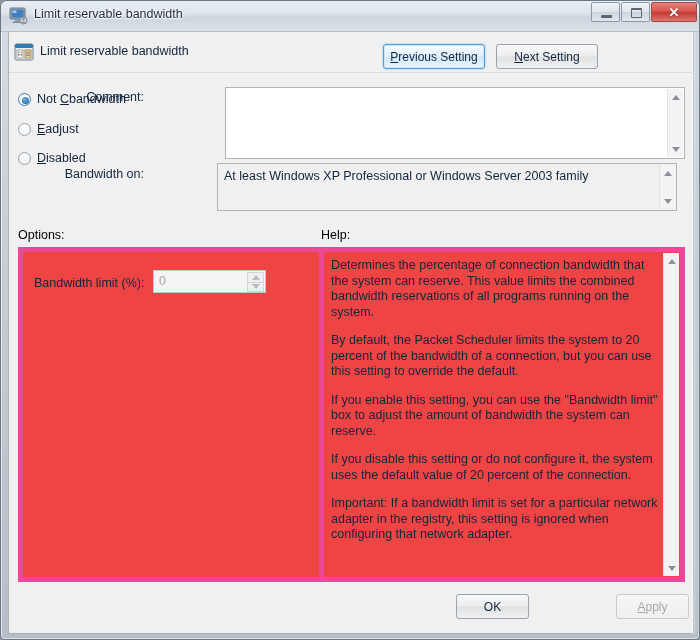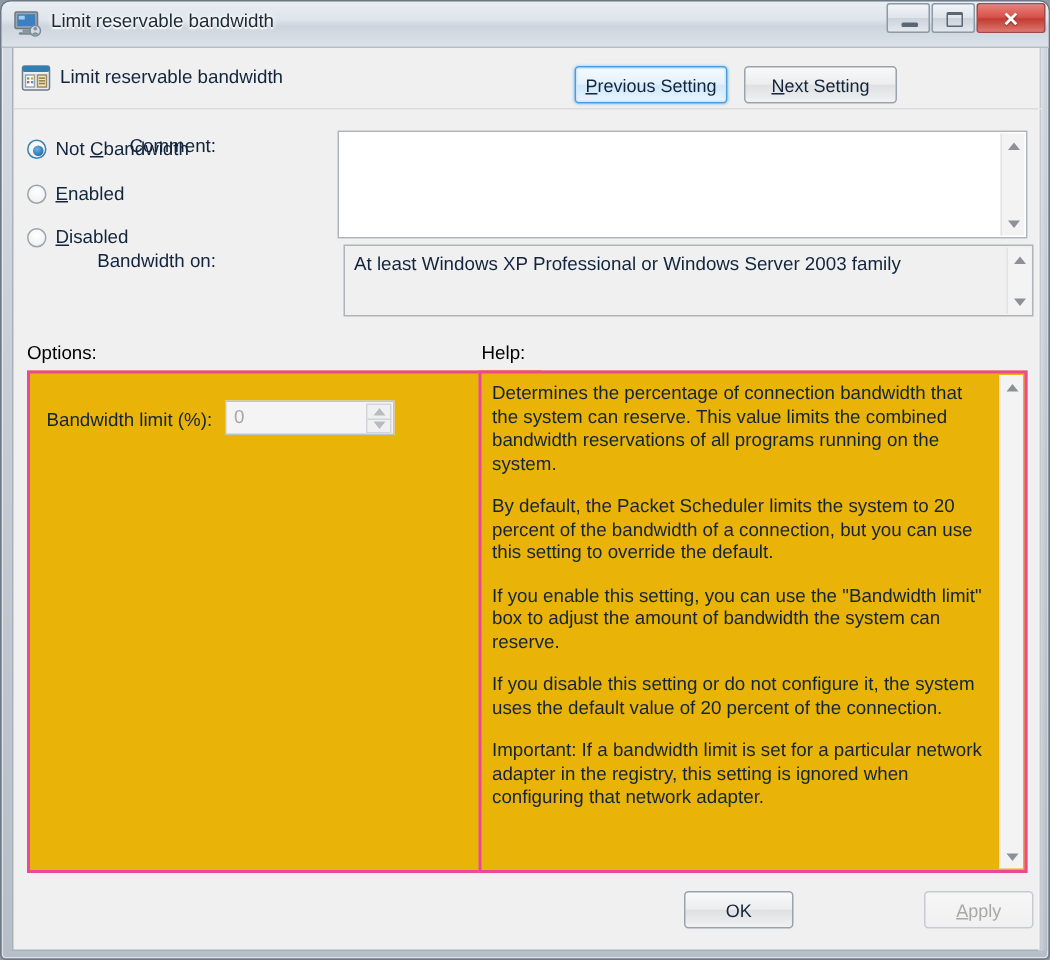--- a/index.html
+++ b/index.html
@@ -143,21 +143,21 @@
     position: absolute;
     border: 1px solid #aeb4ba;
     background: #ffffff;
   }
   .textbox.readonly { background: #f0f0f0; }
   .textbox .content {
     position: absolute; left: 6px; top: 4px; right: 20px;
     font-size: 12.5px; color: #13253c; line-height: 16px;
   }
   #comment-box   { left: 216px; top: 55px; width: 460px; height: 72px; }
-  #supported-box { left: 220px; top: 131px; width: 460px; height: 48px; padding-left: 29px; }
+  #supported-box { left: 208px; top: 131px; width: 460px; height: 48px; padding-left: 29px; }
 
   
   .vscroll {
     position: absolute; right: 1px; top: 1px; bottom: 1px;
     width: 16px; background: #f3f3f3;
     border-left: 1px solid #e2e2e2;
   }
   .vscroll .arw {
     position: absolute; left: 0; width: 16px; height: 16px;
     display: flex; align-items: center; justify-content: center;
@@ -170,22 +170,22 @@
   
   .section-caption {
     position: absolute; font-size: 12.5px; color: #000000;
   }
   #cap-options { left: 9px; top: 196px; }
   #cap-help    { left: 312px; top: 196px; }
 
   
   .panel {
     position: absolute;
-    border: 2px solid #ec4899;
-    background: #eab308;
+    border: 5px solid #ec4899;
+    background: #ef4444;
   }
   #options-panel { left: 9px;   top: 215px; width: 343px; height: 335px; }
   #help-panel    { left: 310px; top: 215px; width: 366px; height: 335px; }
 
   .opt-row-label {
     position: absolute; left: 11px; top: 24px;
     font-size: 12.5px; color: #13253c;
   }
 
   
@@ -302,21 +302,21 @@
     </div>
 
     <div class="hdr-sep"></div>
 
     <div class="radio-row on" id="radio-notconfigured">
       <span class="dot"></span>
       <span class="lbl"><span>Not </span><span class="acc">C</span><span>bandwidth</span></span>
     </div>
     <div class="radio-row" id="radio-enabled">
       <span class="dot"></span>
-      <span class="lbl"><span></span><span class="acc">E</span><span>nabled</span></span>
+      <span class="lbl"><span></span><span class="acc">E</span><span>adjust</span></span>
     </div>
     <div class="radio-row" id="radio-disabled">
       <span class="dot"></span>
       <span class="lbl"><span></span><span class="acc">D</span><span>isabled</span></span>
     </div>
 
     <div class="field-label" id="lbl-comment">Comment:</div>
     <div class="textbox" id="comment-box">
       <div class="content"></div>
       <div class="vscroll">

